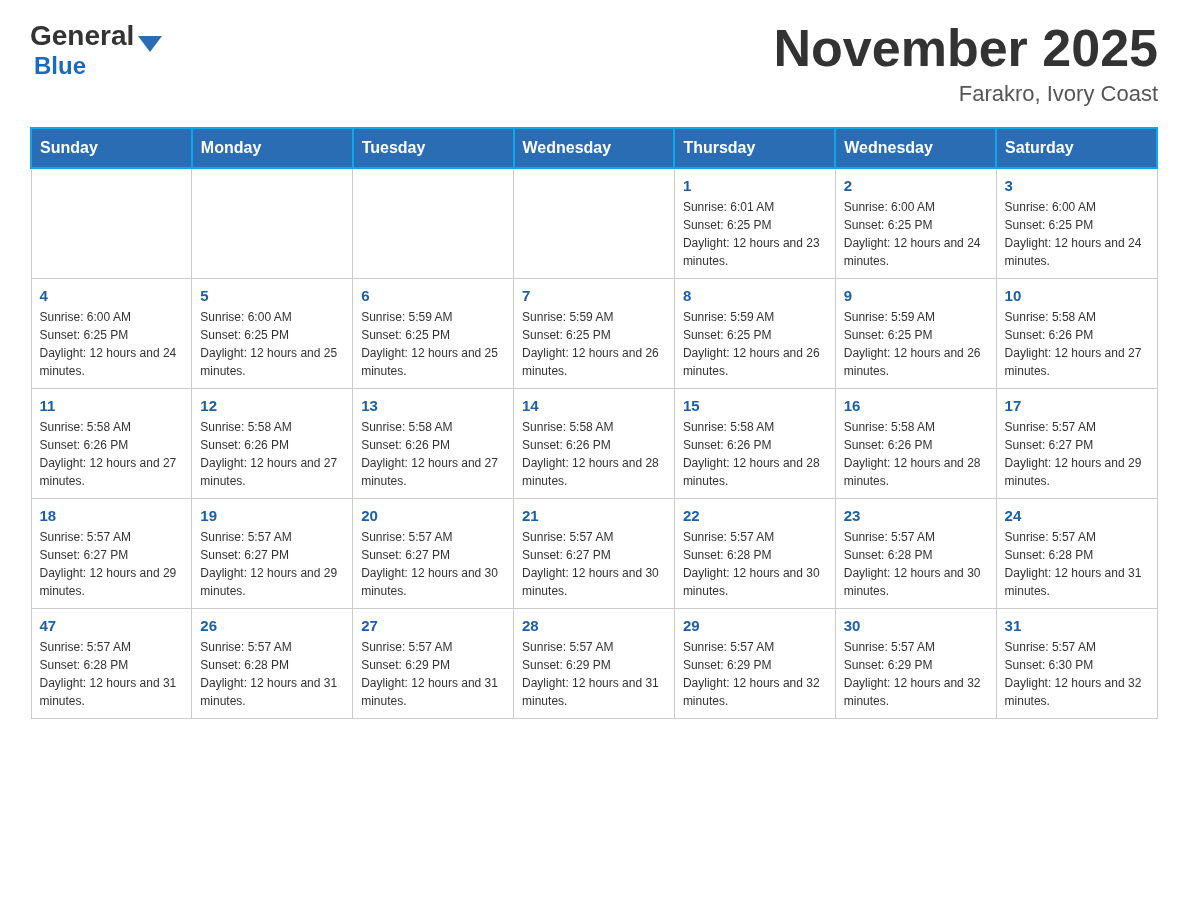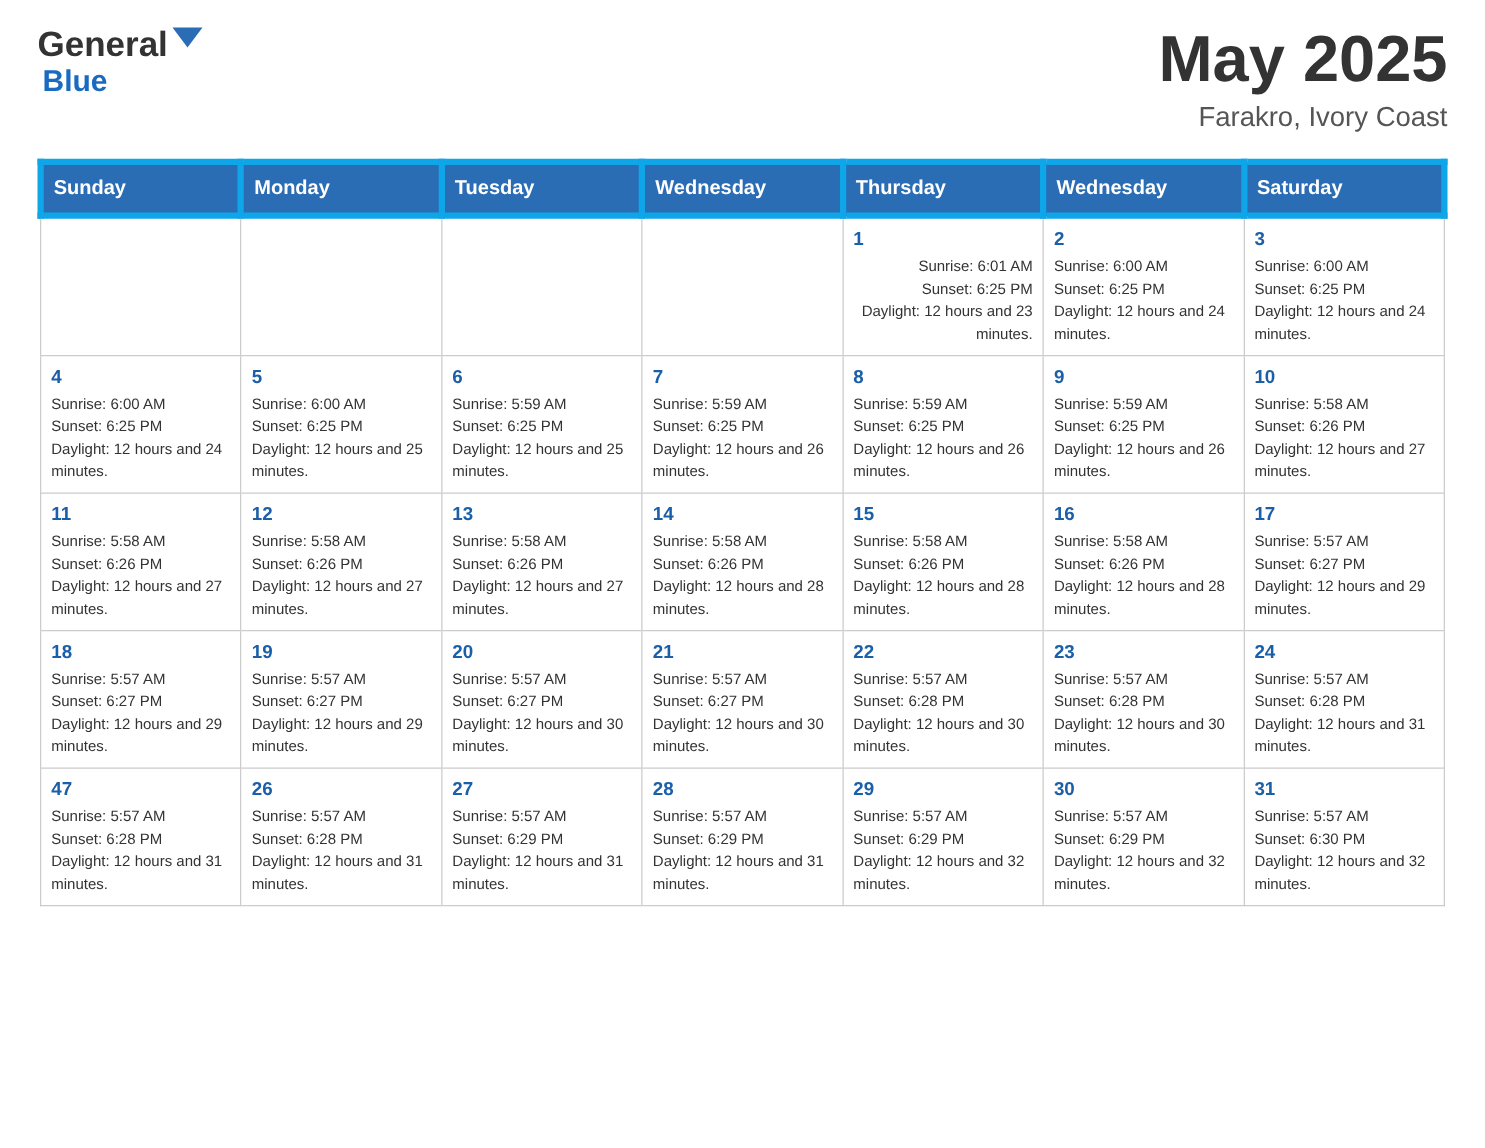--- a/index.html
+++ b/index.html
@@ -52,21 +52,21 @@
       border-collapse: collapse;
       table-layout: fixed;
     }
     thead tr th {
       background-color: #2a6db5;
       color: #fff;
       font-size: 16px;
       font-weight: bold;
       padding: 10px 8px;
       text-align: left;
-      border: 5px solid #0ea5e9;
+      border: 2px solid #0ea5e9;
     }
     tbody tr td {
       vertical-align: top;
       padding: 8px;
       border: 1px solid #ccc;
       font-size: 12.5px;
       height: 110px;
       color: #333;
     }
     .day-number {
@@ -87,31 +87,31 @@
     tbody tr:nth-child(odd) td {
       background-color: #fff;
     }
   </style>
 </head>
 <body>
 
 <div class="header">
   <div class="logo">
     <div>
-      <div style="display:flex; align-items:flex-start; gap:4px;">
+      <div style="display:flex; align-items:flex-end; gap:4px;">
         <span class="logo-text-general">General</span>
         <div style="display:flex; flex-direction:column; align-items:center; margin-top:2px;">
           <div style="width:0;height:0;border-left:12px solid transparent;border-right:12px solid transparent;border-top:16px solid #2a6db5;"></div>
         </div>
       </div>
       <span class="logo-text-blue" style="margin-left:4px;">Blue</span>
     </div>
   </div>
   <div class="title-block">
-    <div class="month-year">May 2025</div>
+    <div class="month-year">November 2025</div>
     <div class="location">Farakro, Ivory Coast</div>
   </div>
 </div>
 
 <table>
   <thead>
     <tr>
     <th>Sunday</th>
         <th>Monday</th>
         <th>Tuesday</th>
@@ -122,21 +122,21 @@
       </tr>
   </thead>
   <tbody id="calendar-body">
   <tr>
         <td class="empty"></td>
         <td class="empty"></td>
         <td class="empty"></td>
         <td class="empty"></td>
         <td>
           <span class="day-number">1</span>
-          <div class="day-info" style="white-space: pre-line; text-align: right;">Sunrise: 6:01 AM
+          <div class="day-info" style="white-space: pre-line;">Sunrise: 6:01 AM
 Sunset: 6:25 PM
 Daylight: 12 hours and 23 minutes.</div>
         </td>
         <td>
           <span class="day-number">2</span>
           <div class="day-info" style="white-space: pre-line;">Sunrise: 6:00 AM
 Sunset: 6:25 PM
 Daylight: 12 hours and 24 minutes.</div>
         </td>
         <td>

